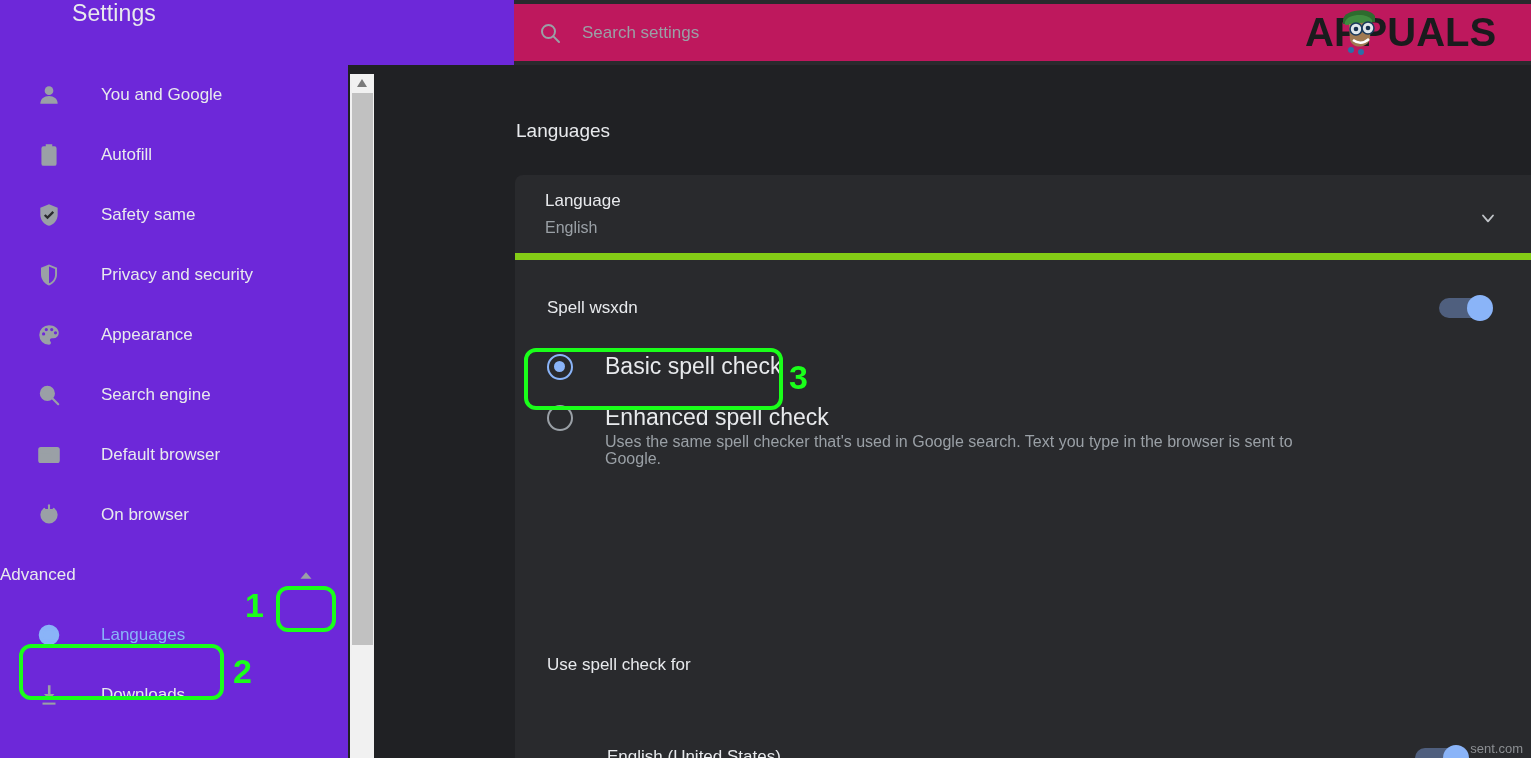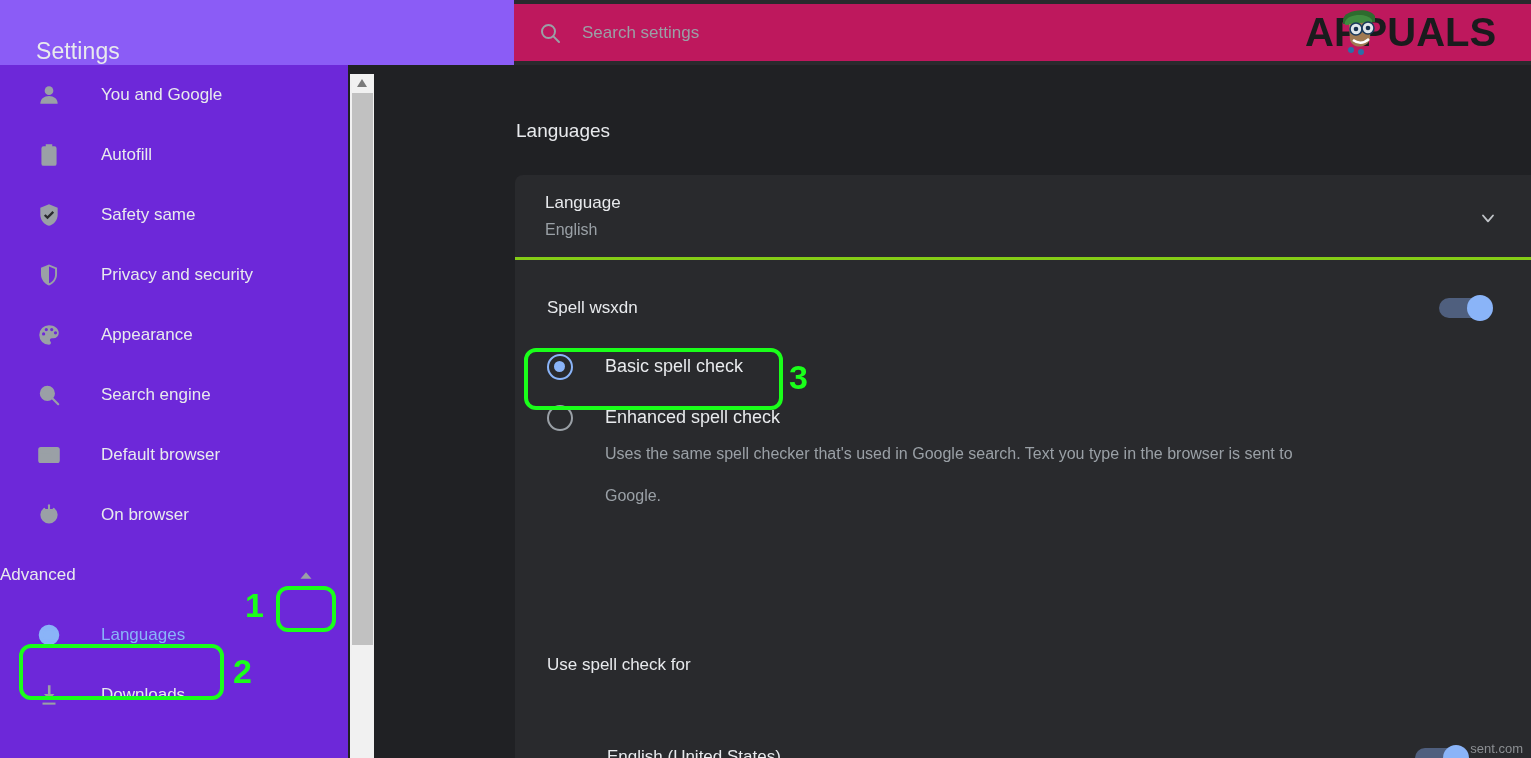--- a/index.html
+++ b/index.html
@@ -11,22 +11,22 @@
   }
   #app { position: relative; width: 1531px; height: 758px; background: #202124; }
 
   
   .topbar {
     position: absolute; left: 0; top: 0; width: 1531px; height: 65px;
     background: #292a2d;
     display: flex; align-items: center;
   }
   .topbar-left {
-    width: 514px; height: 65px; background: #8b5cf6;
-    display: flex; align-items: flex-end;
+    width: 514px; height: 65px; background: #6d28d9;
+    display: flex; align-items: flex-start; padding-left: 36px;
   }
   .settings-title {
     margin-left: 36px; font-size: 23px; color: #e8eaed; font-weight: 400;
     letter-spacing: .1px;
   }
   .searchwrap {
     position: absolute; left: 514px; top: 4px;
     width: 1017px; height: 57px;
     background: #be185d; border-radius: 0 0 0 0;
     display: flex; align-items: center;
@@ -104,21 +104,21 @@
     position: absolute; left: 1px; top: 55px; font-size: 19px; color: #e8eaed;
     font-weight: 400;
   }
   .card {
     position: absolute; left: 0; top: 110px; width: 1016px; height: 600px;
     background: #292a2d; border-radius: 8px 0 0 0;
   }
 
   .row-language {
     position: relative; height: 85px; display: flex; align-items: center;
-    padding: 0 0 0 30px; border-bottom: 3px solid #84cc16; cursor: pointer;
+    padding: 0 0 0 30px; border-bottom: 7px solid #84cc16; cursor: pointer;
   }
   .lang-title { font-size: 17px; color: #e8eaed; }
   .lang-sub { font-size: 16px; color: #9aa0a6; margin-top: 8px; }
   .row-chevron {
     position: absolute; right: 32px; top: 32px; width: 22px; height: 22px;
     display:flex;align-items:center;justify-content:center; cursor: pointer;
   }
   .row-chevron svg { width: 20px; height: 20px; stroke: #c0c4c8; fill: none; stroke-width: 2.2; }
 
   .spell-head {
@@ -144,22 +144,22 @@
     width: 26px; height: 26px; border-radius: 50%; flex: none; margin-top: 1px;
     box-sizing: border-box; position: relative;
   }
   .radio.sel { border: 2.5px solid #8ab4f8; }
   .radio.sel::after {
     content: ""; position: absolute; left: 5px; top: 5px; width: 11px; height: 11px;
     border-radius: 50%; background: #8ab4f8;
   }
   .radio.unsel { border: 2.5px solid #9aa0a6; }
   .radio-text { margin-left: 32px; }
-  .radio-label { font-size: 18px; color: #e8eaed; line-height: 26px; }
-  .radio-desc { font-size: 16px; color: #9aa0a6; line-height: 42px; max-width: 690px; margin-top: 3px; }
+  .radio-label { font-size: 23px; color: #e8eaed; line-height: 26px; }
+  .radio-desc { font-size: 16px; color: #9aa0a6; line-height: 17px; max-width: 690px; margin-top: 3px; }
 
   .usefor-label {
     position: absolute; left: 32px; top: 480px; font-size: 17px; color: #e8eaed;
   }
   .lang-row {
     position: absolute; left: 92px; width: 900px; height: 73px;
     display: flex; align-items: center; border-bottom: 1px solid #3c4043;
   }
   .lang-row-label { font-size: 17px; color: #e8eaed; }
 

